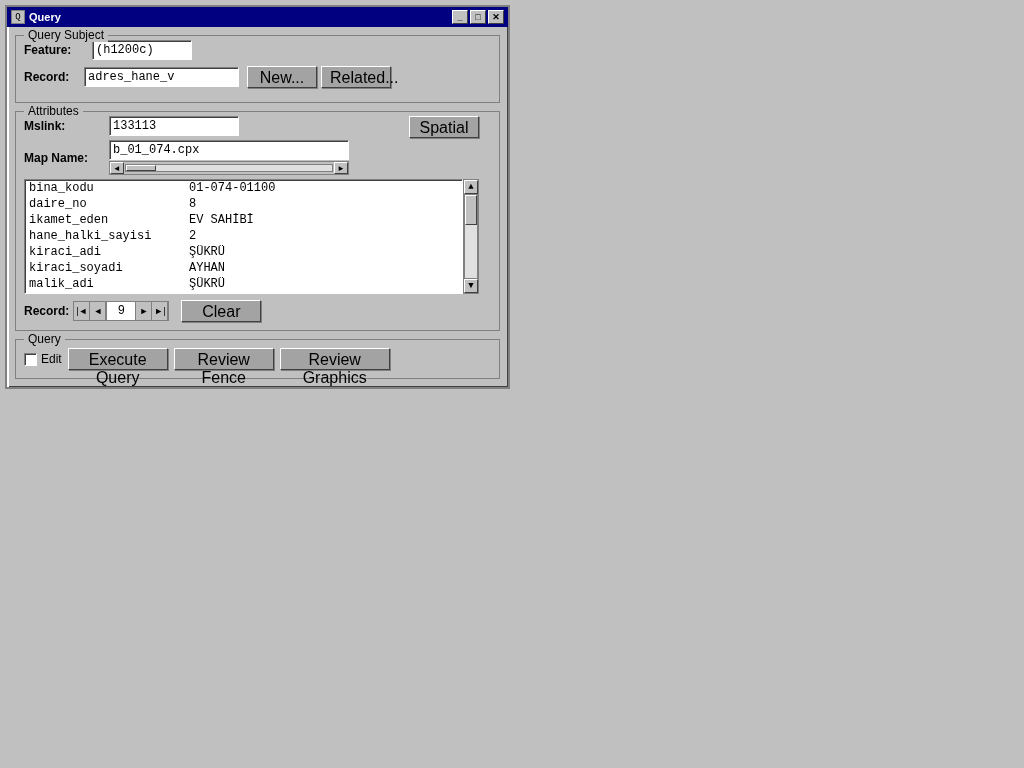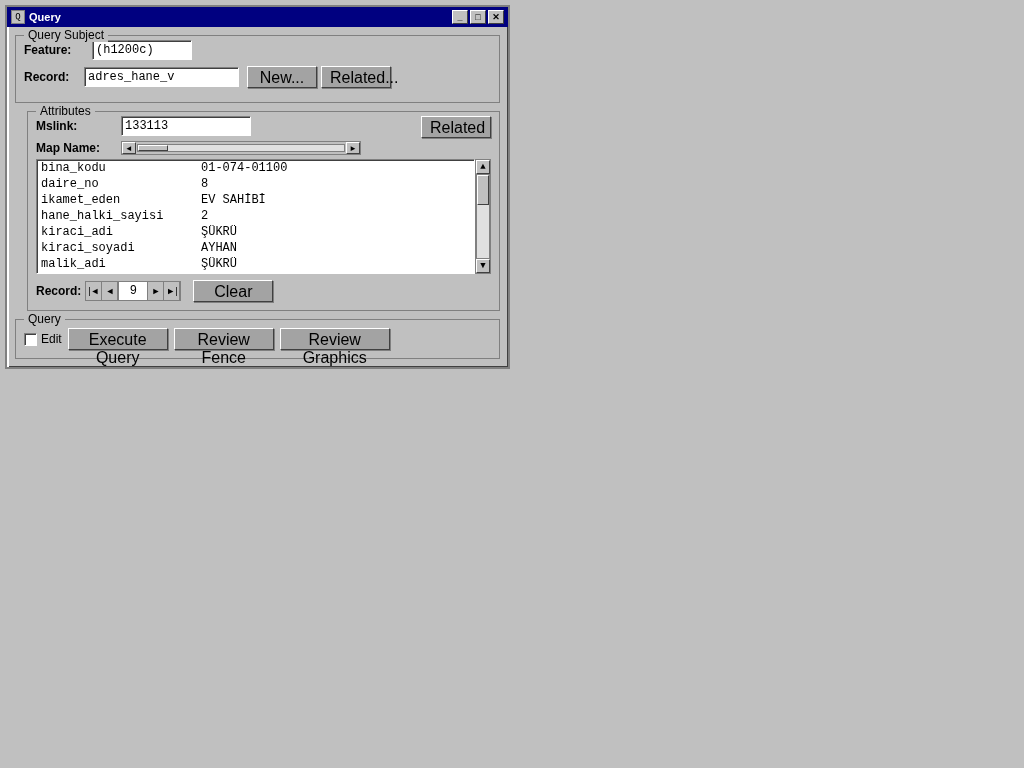--- a/index.html
+++ b/index.html
@@ -165,23 +165,22 @@
     }
 
     .related-btn {
       margin-left: 4px;
       width: 70px;
     }
 
     .attributes-section {
       border: 1px solid #808080;
       margin-bottom: 8px;
-      padding: 4px 8px 8px 8px;
+      padding: 4px 20px 8px 8px;
       position: relative;
-      margin-left: 12px;
     }
 
     .attributes-label {
       position: absolute;
       top: -8px;
       left: 8px;
       background: #c0c0c0;
       padding: 0 4px;
       font-family: Arial, sans-serif;
       font-size: 12px;
@@ -520,31 +519,32 @@
 
       <div class="attr-top-row">
         <div class="attr-fields">
           <div class="mslink-row">
             <span class="field-name">Mslink:</span>
             <input class="text-input mslink-input" readonly="" value="133113" style="">
           </div>
           <div class="mapname-row">
             <span class="field-name">Map Name:</span>
             <div class="mapname-container">
+              <input class="text-input mapname-input" readonly="" value="b_01_074.cpx" style="">
               <div class="mapname-scroll">
                 <div class="scroll-arrow">◄</div>
                 <div class="scroll-track-h">
                   <div class="scroll-thumb-h"></div>
                 </div>
                 <div class="scroll-arrow">►</div>
               </div>
             </div>
           </div>
         </div>
-        <button class="win-button spatial-btn">Related</button>
+        <button class="win-button spatial-btn">Spatial</button>
       </div>
 
 
       <div class="attr-table-scroll">
         <div class="attr-table-body">
         <div class="attr-row">
               <span class="attr-name">bina_kodu</span>
               <span class="attr-value">01-074-01100</span>
             </div>
             <div class="attr-row">

